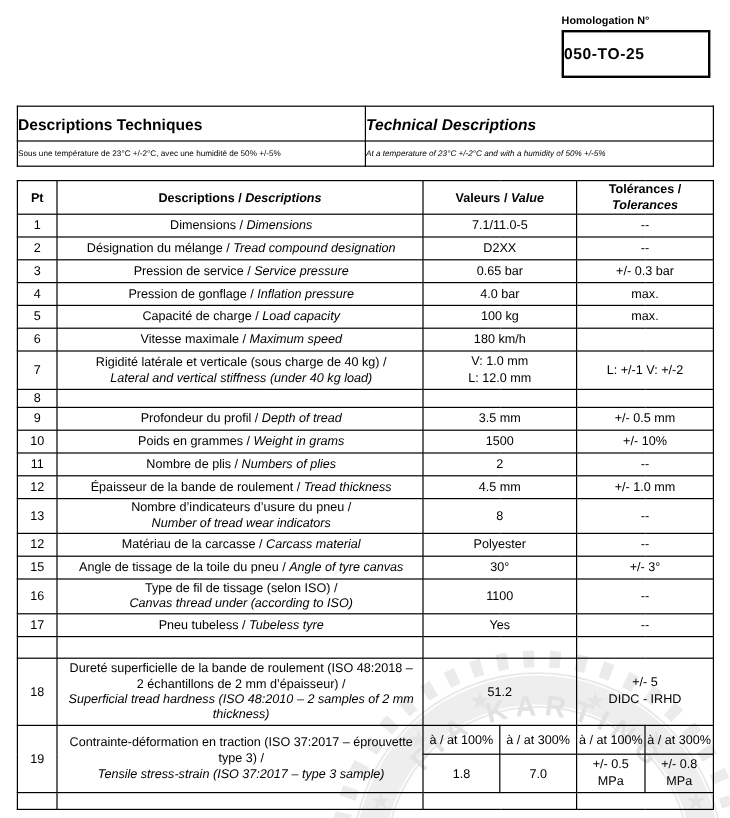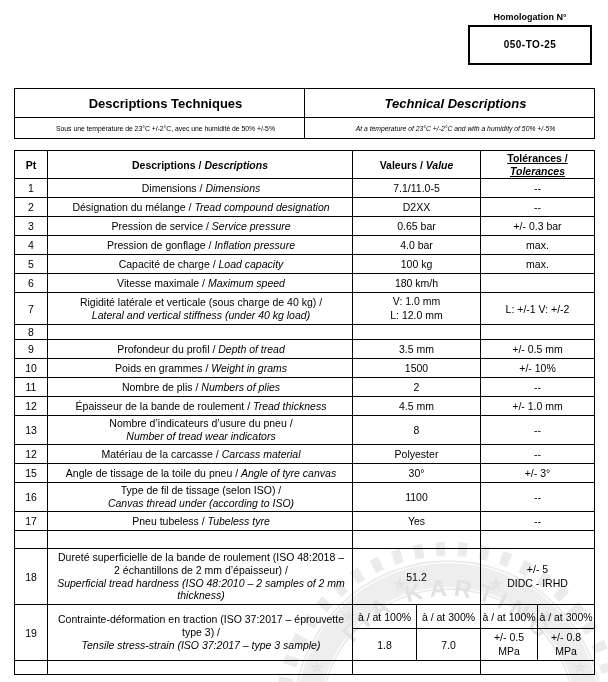--- a/index.html
+++ b/index.html
@@ -2,29 +2,29 @@
 <html><head>
 <meta charset="utf-8">
 <style>
   * { box-sizing: border-box; margin: 0; padding: 0; }
   html, body { width: 608px; height: 682px; background: #fff; overflow: hidden;
     font-family: "Liberation Sans", sans-serif; color: #000; position: relative; }
   #watermark { position: absolute; left: 0; top: 0; z-index: 0; pointer-events: none; }
   .page { position: relative; z-index: 1; }
 
   
-  .homolog { position: absolute; top: 12px; right: 16px; width: 124px; text-align: center; }
+  .homolog { position: absolute; top: 12px; right: 16px; width: 124px; text-align: left; }
   .homolog .lbl { font-size: 9px; font-weight: bold; margin-bottom: 3px; }
   .homolog .box { border: 2.5px solid #000; height: 40px; line-height: 36px;
-    font-size: 10px; font-weight: bold; letter-spacing: 0.5px; background: rgba(255,255,255,0.001); }
+    font-size: 13px; font-weight: bold; letter-spacing: 0.5px; background: rgba(255,255,255,0.001); }
 
   
   table { border-collapse: collapse; }
   .hdr-table { position: absolute; top: 88px; left: 14px; width: 581px; }
-  .hdr-table td { border: 1px solid #000; text-align: center; vertical-align: middle; padding-left: 12px; }
+  .hdr-table td { border: 1px solid #000; vertical-align: middle; }
   .hdr-table .title-row td { height: 29px; font-size: 13px; font-weight: bold; }
   .hdr-table .sub-row td { height: 21px; font-size: 6.8px; }
   .it { font-style: italic; }
 
   
   .main-table { position: absolute; top: 150px; left: 14px; width: 580px; table-layout: fixed; }
   .main-table td, .main-table th { border: 1px solid #000; font-size: 10.5px;
     vertical-align: middle; text-align: center; overflow: hidden; }
   .main-table th { font-weight: bold; }
   .col-pt { width: 33px; } .col-desc { width: 305px; }
@@ -32,21 +32,21 @@
   .col-t1 { width: 57px; } .col-t2 { width: 57px; }
   .desc { text-align: left; padding: 1px 4px 1px 6px; line-height: 1.22; }
   .desc .en { font-style: italic; }
   .desc .en.block { display: block; }
   .vline { display: block; line-height: 1.25; }
   tr.h-head { height: 28px; } tr.h-1 { height: 19px; } tr.h-7 { height: 32px; }
   tr.h-8 { height: 15px; } tr.h-13 { height: 29px; } tr.h-sp { height: 18px; }
   tr.h-18 { height: 56px; } tr.h-19a { height: 24px; } tr.h-19b { height: 32px; }
   tr.h-bot { height: 14px; }
   .subhead { font-size: 8.5px; font-weight: normal; margin-left: 19px; }
-  .thead-line { display: block; line-height: 1.2; text-decoration: underline; }
+  .thead-line { display: block; line-height: 1.2; }
 </style>
 </head>
 <body>
 
 <svg id="watermark" width="608" height="682" viewBox="0 0 608 682">
   <g opacity="0.9">
     <circle cx="448" cy="715" r="166" fill="none" stroke="#e9e9e9" stroke-width="14" stroke-dasharray="9 13"></circle>
     <circle cx="448" cy="715" r="140" fill="none" stroke="#ededed" stroke-width="24"></circle>
     <circle cx="448" cy="715" r="154" fill="none" stroke="#e6e6e6" stroke-width="1.5"></circle>
     <circle cx="448" cy="715" r="126" fill="none" stroke="#e6e6e6" stroke-width="1.5"></circle>

